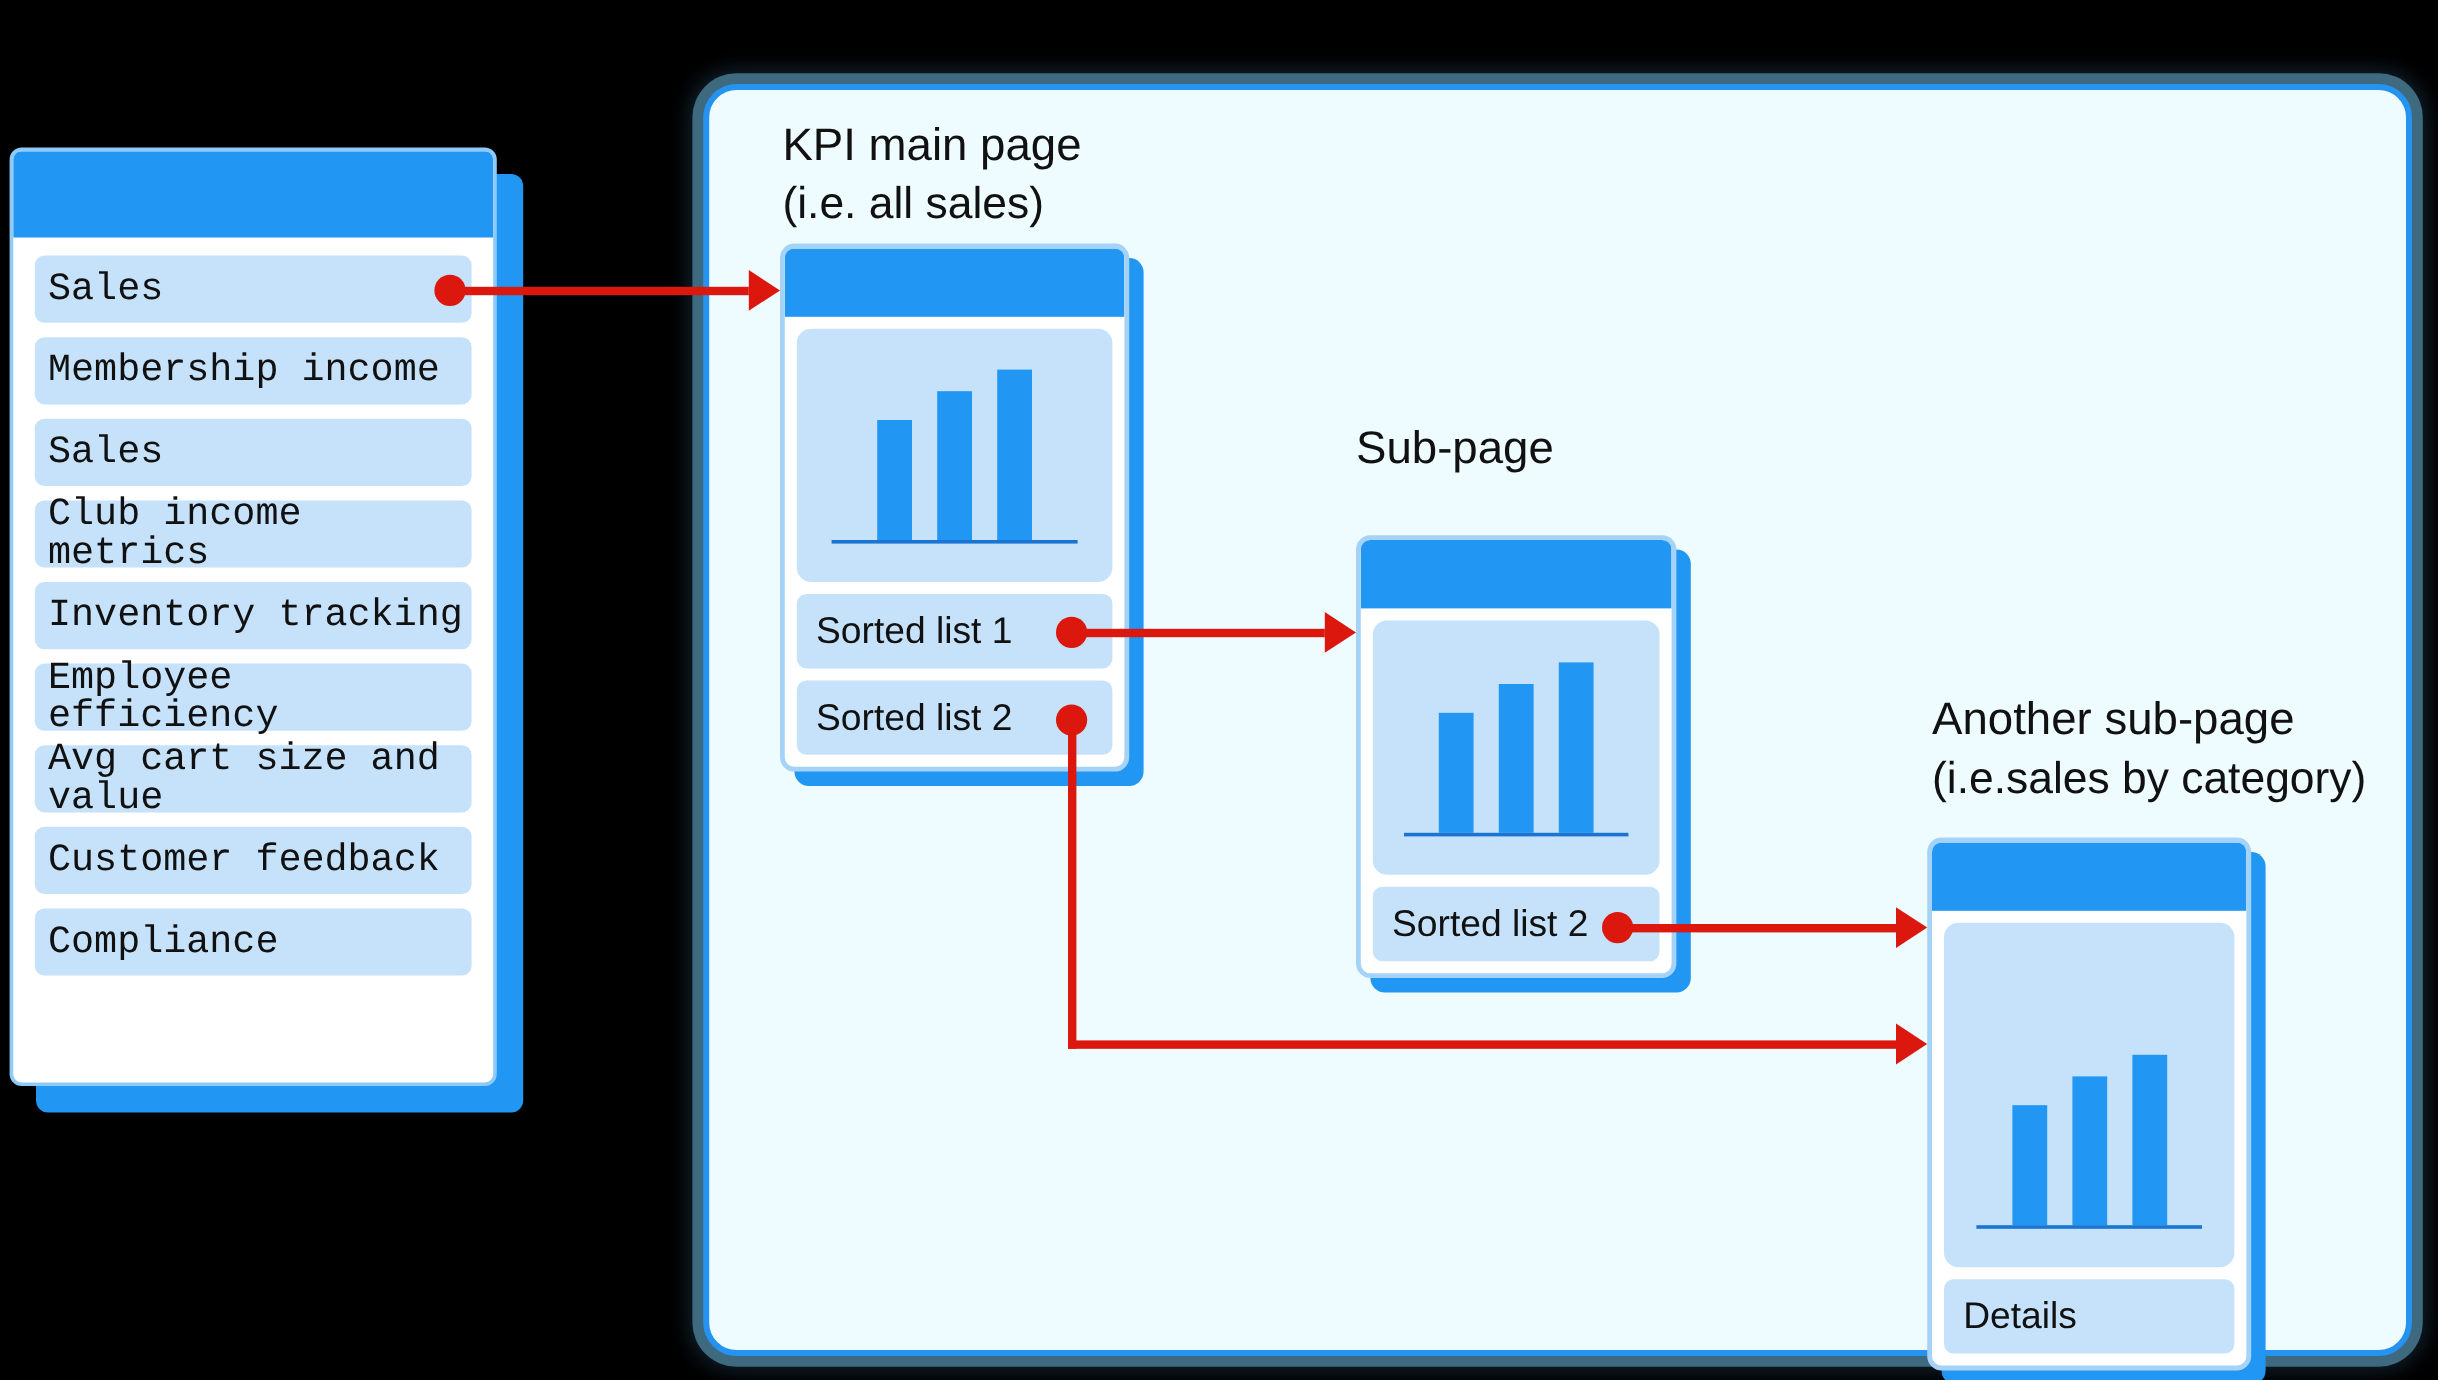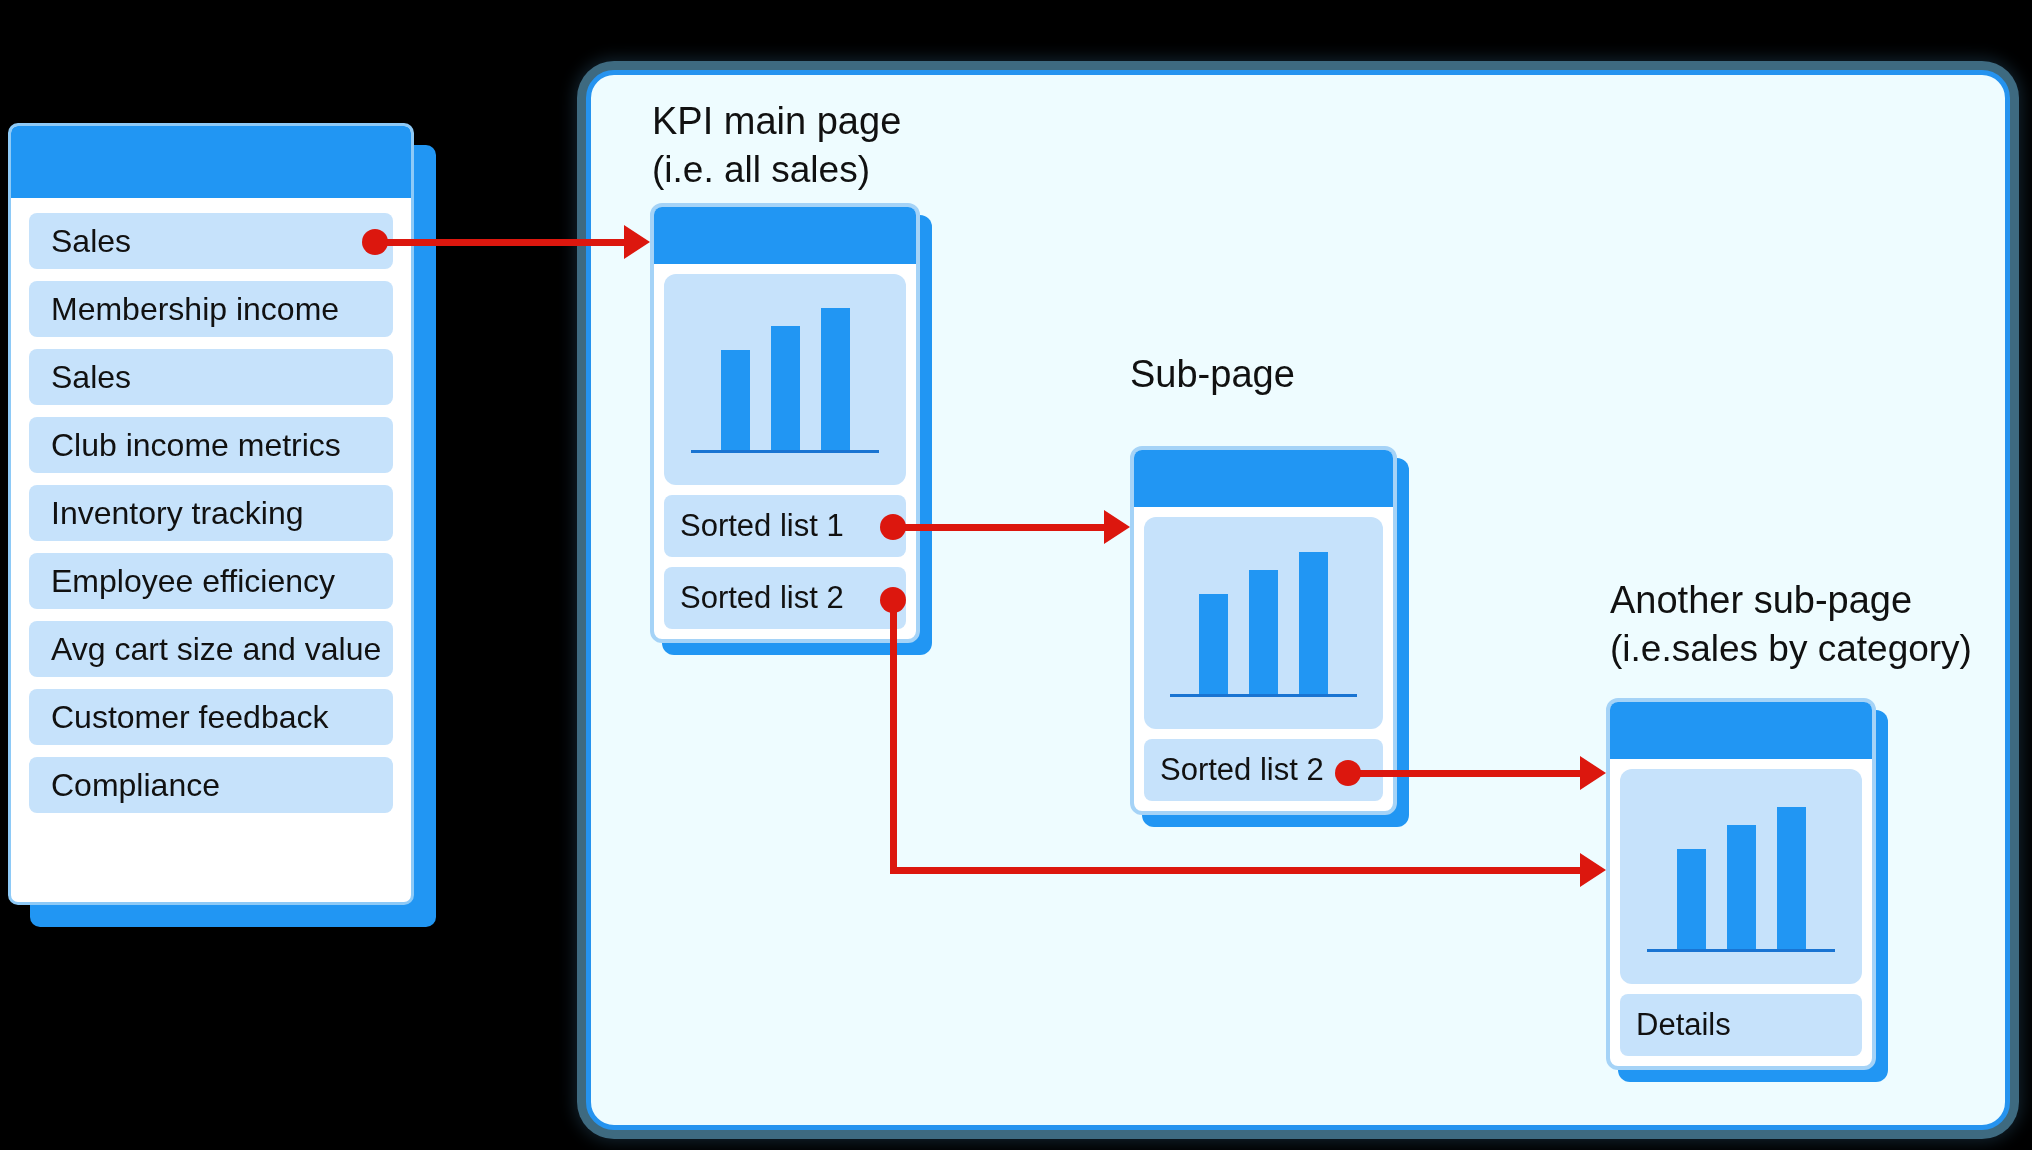--- a/index.html
+++ b/index.html
@@ -21,22 +21,22 @@
   .canvas{position:relative;width:2032px;height:1150px;background:var(--page-background);overflow:hidden;}
 
   
   .sidebar-shadow{position:absolute;left:30px;top:145px;width:406px;height:782px;
     background:var(--accent-blue);border-radius:10px;}
   .sidebar{position:absolute;left:8px;top:123px;width:406px;height:782px;
     background:#ffffff;border:3px solid var(--sidebar-border-blue);border-radius:10px;overflow:hidden;}
   .sidebar-header{height:72px;background:var(--accent-blue);border-radius:6px 6px 0 0;}
   .sidebar-list{padding:15px 18px 0 18px;}
   .sidebar-item{height:56px;margin-bottom:12px;background:var(--row-light-blue);
-    border-radius:8px;display:flex;align-items:center;padding-left:22px;
-    font-size:32px;line-height:1;color:var(--text-color);}
+    border-radius:8px;display:flex;align-items:center;padding-left:11px;
+    font-size:32px;line-height:1;color:var(--text-color);font-family:Liberation Mono, monospace;}
 
   
   .big-panel{position:absolute;left:586px;top:70px;width:1424px;height:1060px;
     background:var(--panel-background);border:5px solid var(--panel-border-blue);border-radius:28px;
     box-shadow:0 0 0 9px var(--panel-ring-teal), 0 0 16px 12px rgba(32,62,82,.55);}
 
   
   .page-label{position:absolute;line-height:1.28;font-size:37px;}
   .page-label .t{font-weight:normal;font-size:38px;}
   .label-1{left:652px;top:97px;}
@@ -53,23 +53,23 @@
   .card .titlebar{flex:none;height:57px;background:var(--accent-blue);}
   .card .content{flex:1;padding:10px;display:flex;flex-direction:column;gap:10px;}
   .chart{flex:1;background:var(--row-light-blue);border-radius:12px;position:relative;overflow:hidden;}
   .chart .baseline{position:absolute;left:11%;right:11%;bottom:32px;height:3px;
     background:var(--chart-baseline-blue);}
   .chart .bars{position:absolute;left:0;right:0;bottom:35px;display:flex;
     justify-content:center;align-items:flex-end;gap:21px;}
   .chart .bar{width:29px;background:var(--accent-blue);}
   .card-row{flex:none;height:62px;background:var(--row-light-blue);border-radius:8px;
     display:flex;align-items:center;padding-left:16px;font-size:31px;}
-  .card-1{left:650px;top:203px;width:270px;height:440px;}
+  .card-1{left:650px;top:203px;width:291px;height:440px;}
   .card-2{left:1130px;top:446px;width:267px;height:369px;}
-  .card-3{left:1606px;top:698px;width:270px;height:372px;}
+  .card-3{left:1606px;top:698px;width:270px;height:444px;}
 
   
   .dot{position:absolute;width:26px;height:26px;border-radius:50%;background:var(--connector-red);z-index:5;}
   .hline,.vline{position:absolute;background:var(--connector-red);z-index:4;}
   .hline{height:7px;}
   .vline{width:7px;}
   .arrow-head{position:absolute;width:0;height:0;z-index:5;
     border-top:17px solid transparent;border-bottom:17px solid transparent;
     border-left:26px solid var(--connector-red);}
 </style>

